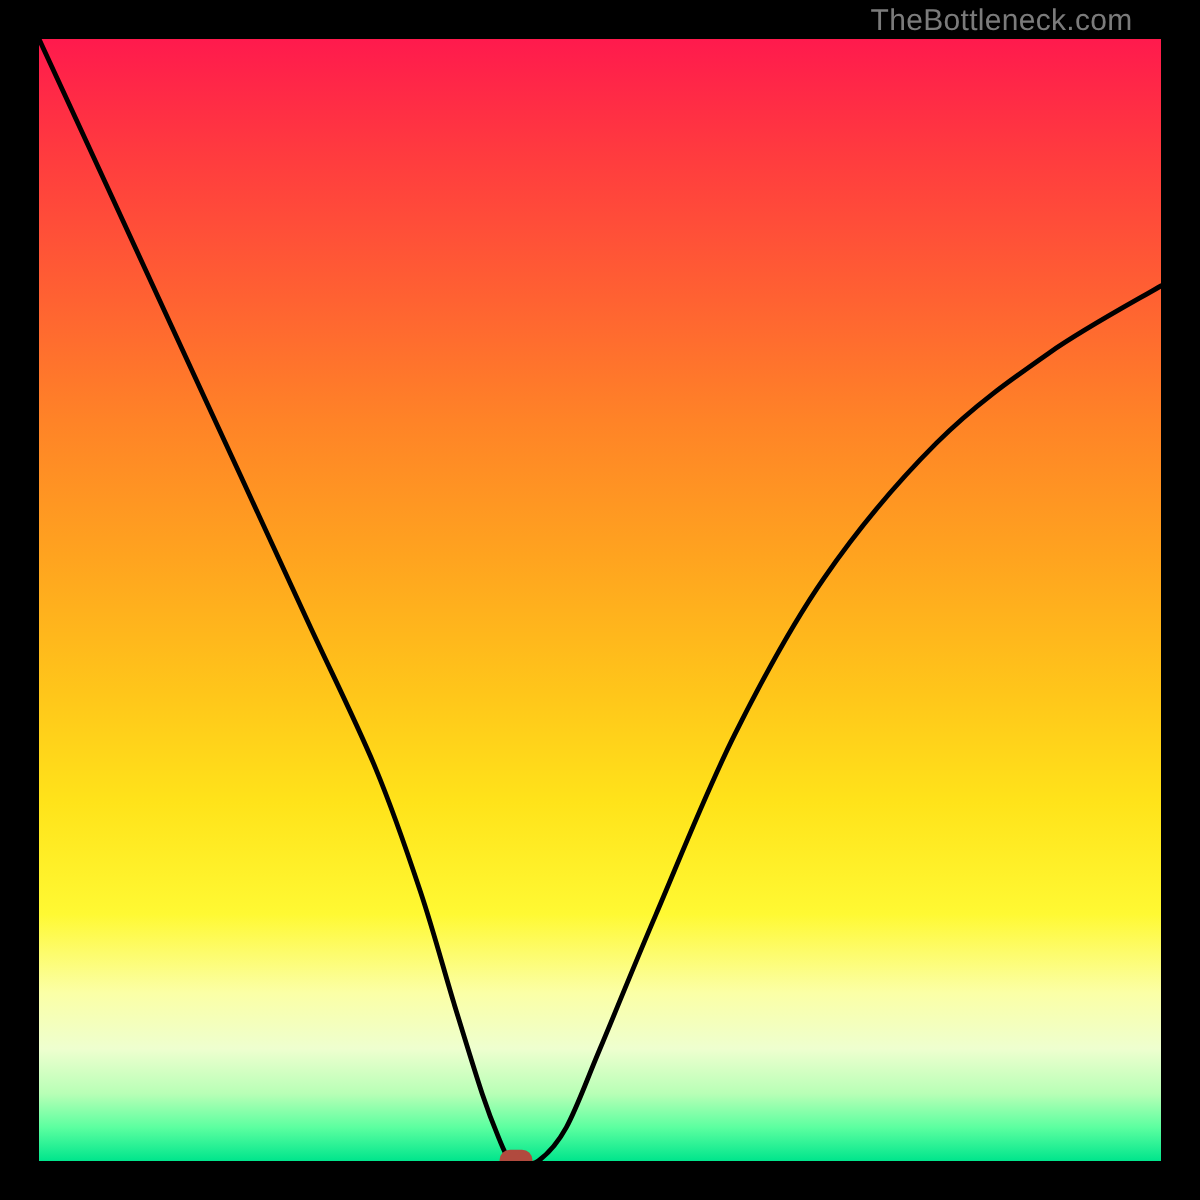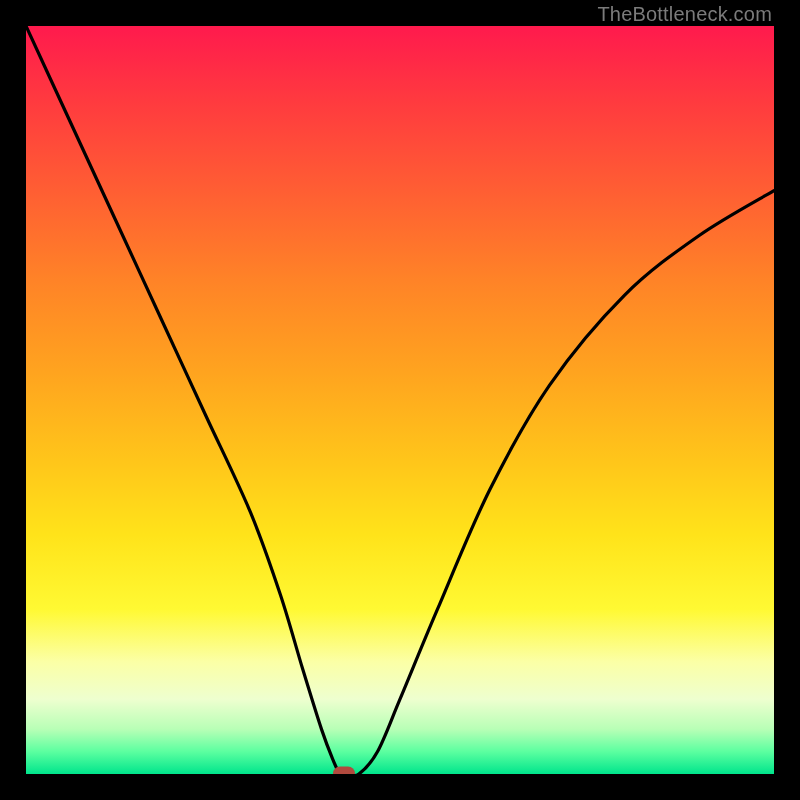--- a/index.html
+++ b/index.html
@@ -45,21 +45,21 @@
       #fbffa6 85%,
       #eeffcf 90%,
       #b8ffb6 94%,
       #5cffa0 97%,
       #00e58c 100%
     );
   }
   .watermark {
     position: absolute;
     top: 3px;
-    right: 28px;
+    right: 45px;
     color: #7b7b7b;
     font-size: 20px;
     font-weight: 500;
     letter-spacing: 0.2px;
   }
   svg.curve {
     position: absolute;
     left: 0;
     top: 0;
     width: 100%;

